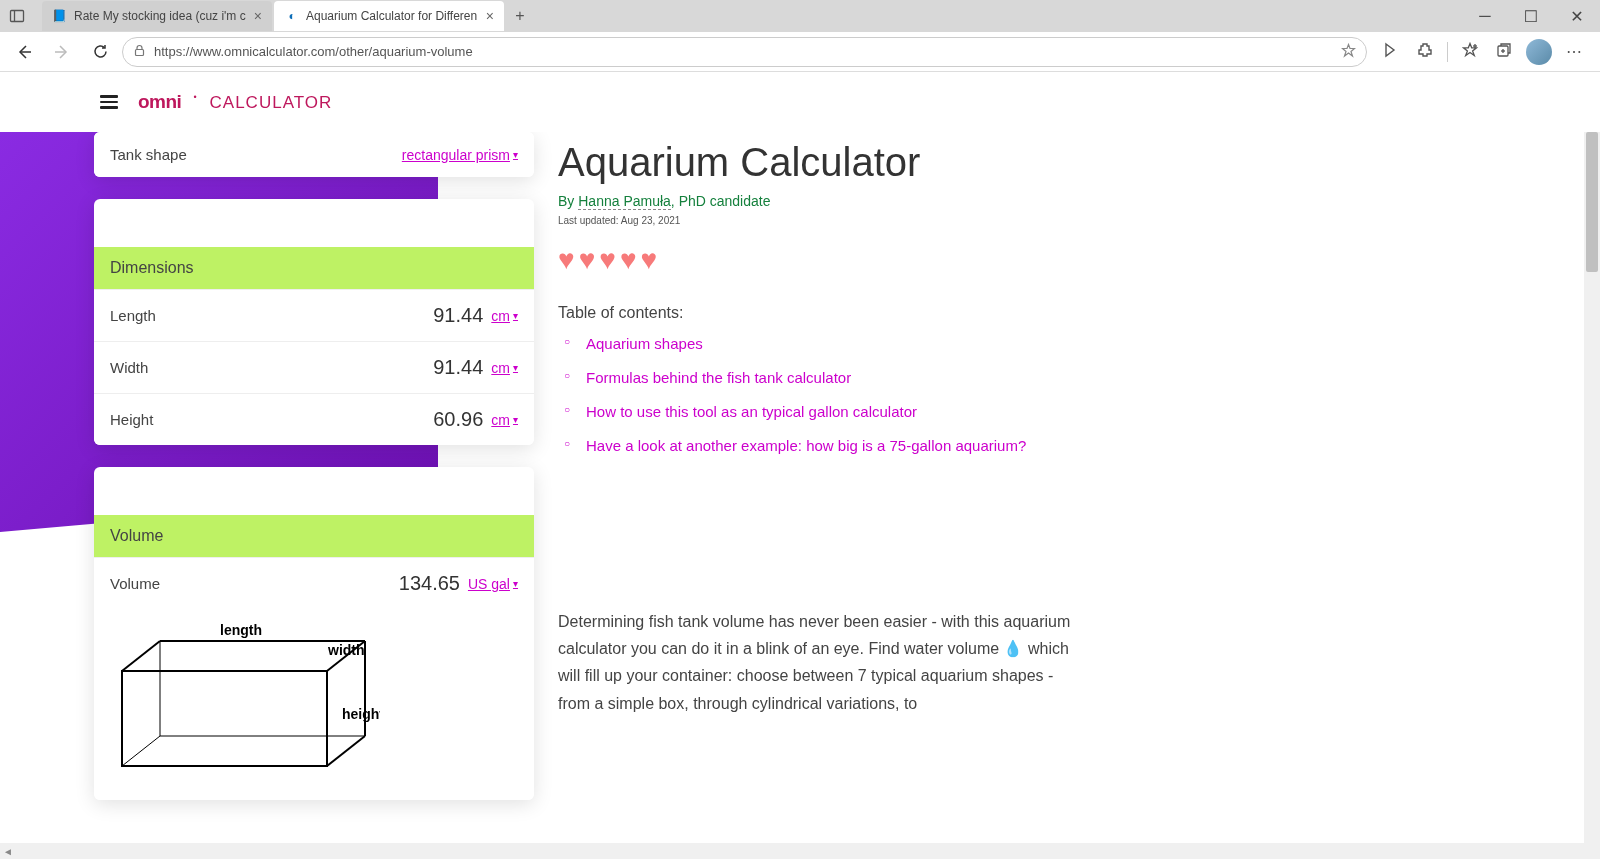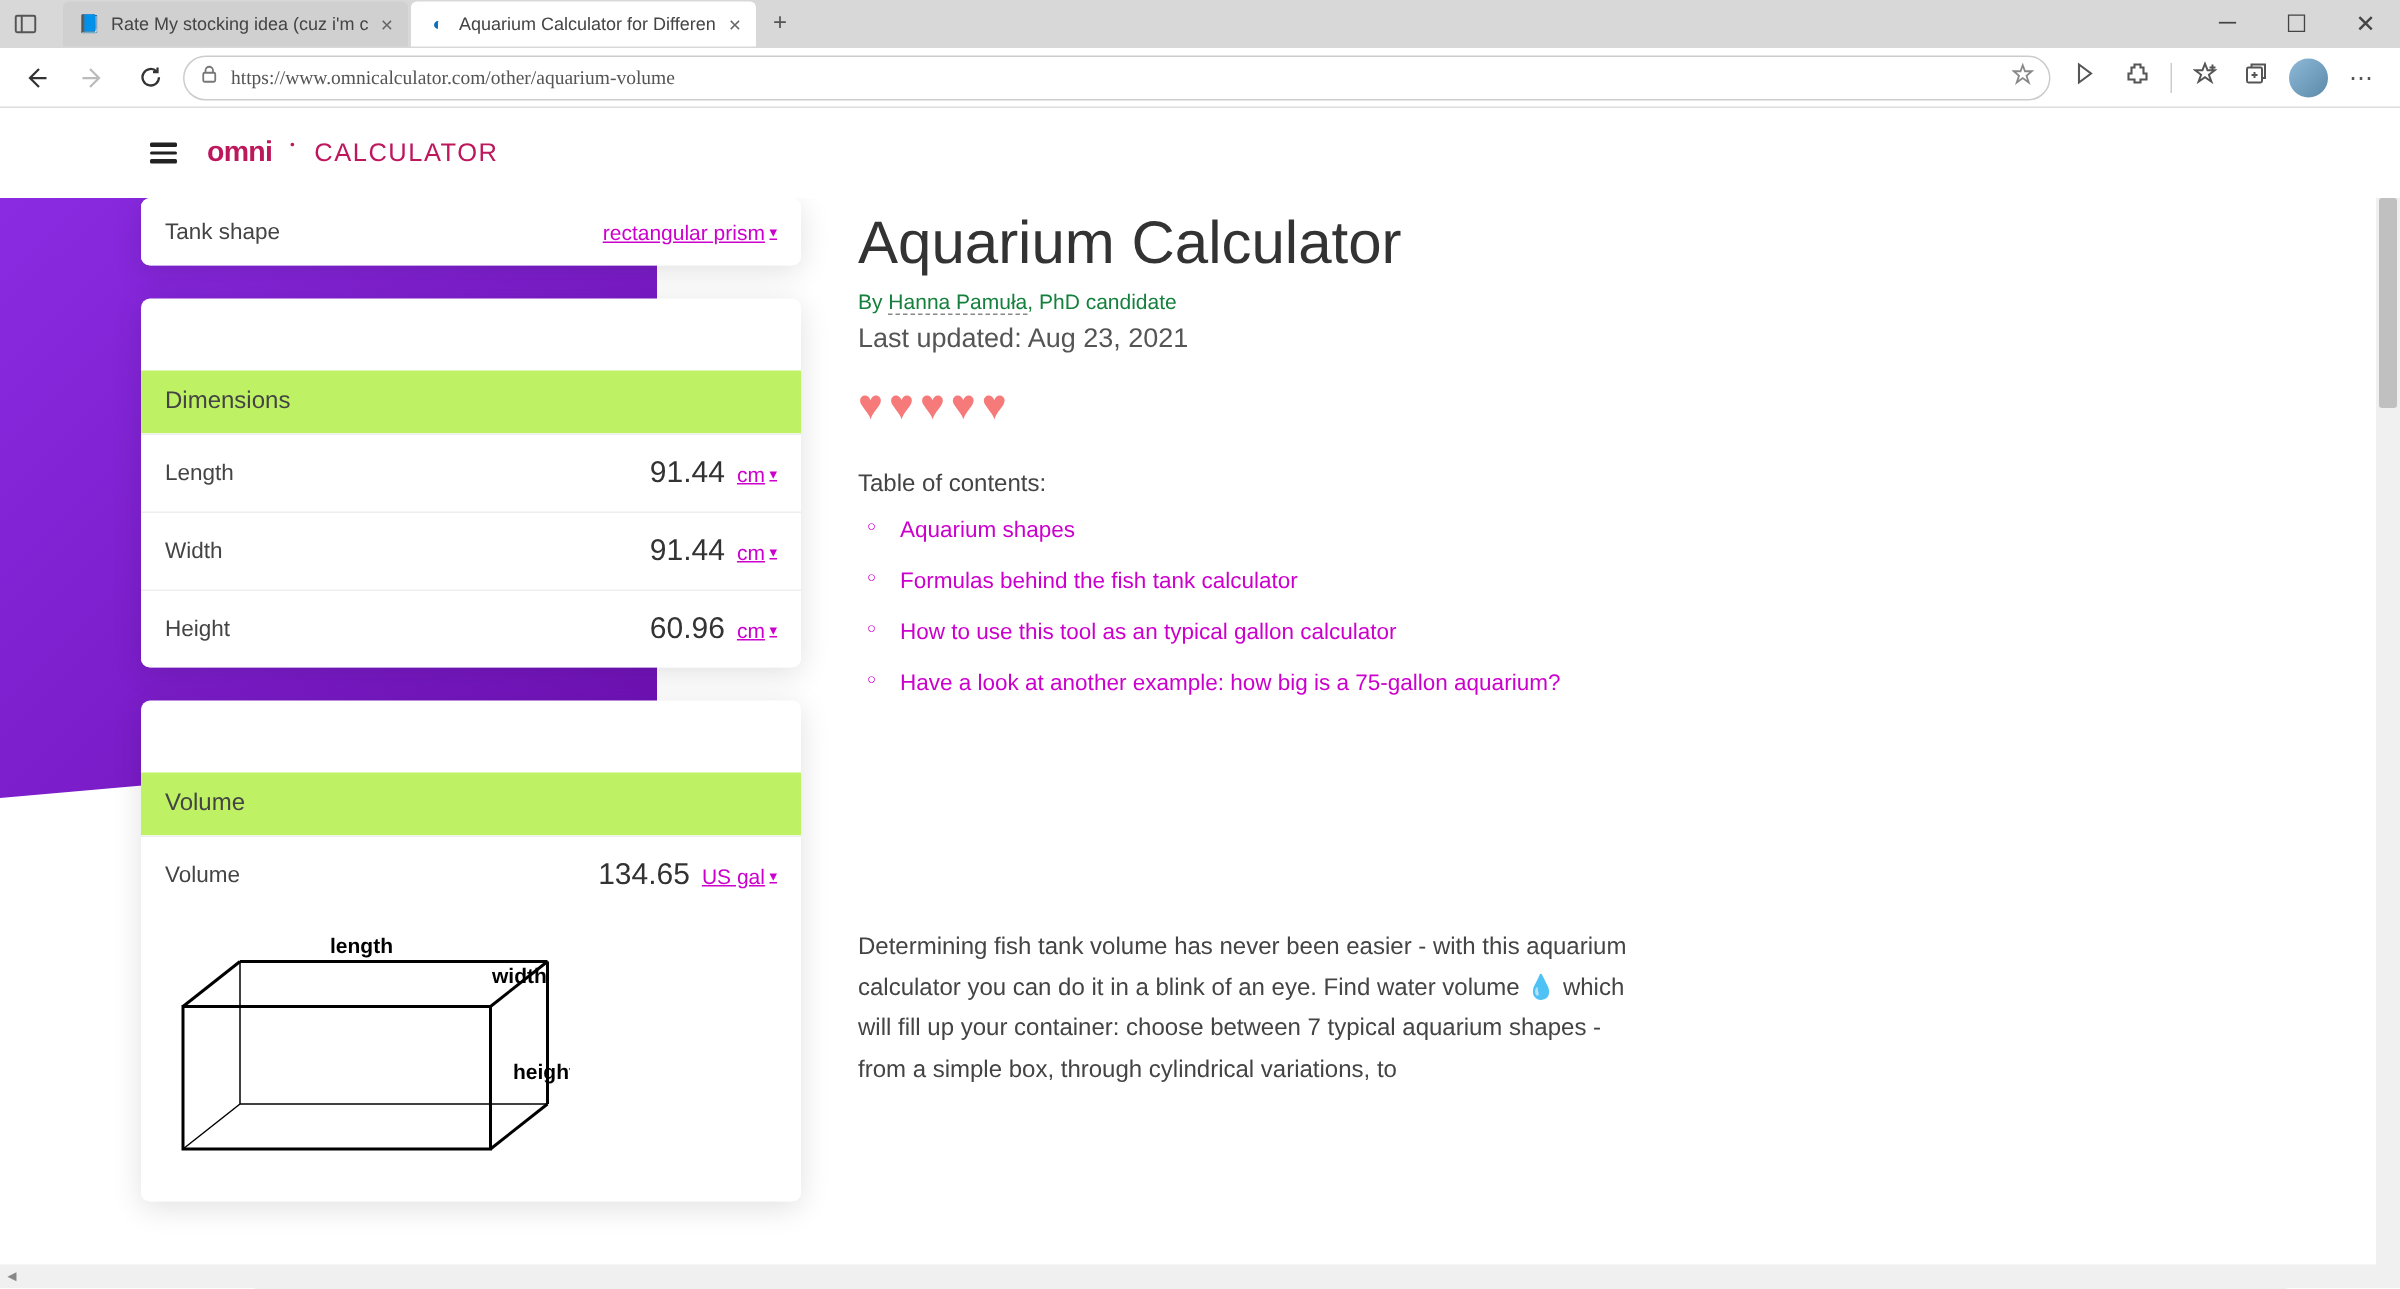--- a/index.html
+++ b/index.html
@@ -12,21 +12,21 @@
 .tabview-btn { width: 34px; height: 28px; display: flex; align-items: center; justify-content: center; color: #555; }
 .tab { display: flex; align-items: center; background: #d0d0d0; height: 30px; padding: 0 10px; min-width: 230px; max-width: 240px; border-radius: 4px 4px 0 0; margin-right: 2px; font-size: 12px; color: #444; gap: 6px; }
 .tab.active { background: #fff; }
 .tab .favicon { width: 16px; height: 16px; display: flex; align-items: center; justify-content: center; font-size: 12px; }
 .tab .title { flex: 1; white-space: nowrap; overflow: hidden; text-overflow: ellipsis; }
 .tab .close { color: #666; font-size: 14px; }
 .newtab { width: 28px; height: 28px; display: flex; align-items: center; justify-content: center; color: #555; font-size: 16px; }
 .window-controls { display: flex; }
 .window-controls div { width: 46px; height: 32px; display: flex; align-items: center; justify-content: center; color: #444; }
 
-.toolbar { height: 40px; display: flex; align-items: center; background: #fff; padding: 0 8px; border-bottom: 1px solid #ddd; gap: 6px; font-family: Liberation Serif, serif; }
+.toolbar { height: 40px; display: flex; align-items: center; background: #fff; padding: 0 8px; border-bottom: 1px solid #ddd; gap: 6px; }
 .nav-btn { width: 32px; height: 32px; display: flex; align-items: center; justify-content: center; color: #555; border-radius: 4px; }
 .nav-btn.disabled { color: #bbb; }
 .addr-bar { flex: 1; height: 30px; border: 1px solid #ccc; border-radius: 15px; display: flex; align-items: center; padding: 0 10px; gap: 8px; font-size: 13px; color: #555; }
 .addr-bar .lock { color: #777; }
 .toolbar-right { display: flex; align-items: center; gap: 10px; padding: 0 6px; }
 .toolbar-right .icon { color: #555; width: 24px; text-align: center; }
 .avatar { width: 26px; height: 26px; border-radius: 50%; background: linear-gradient(135deg, #8fb9d8, #5a8aa8); }
 .vsep { width: 1px; height: 20px; background: #ccc; }
 
 
@@ -41,21 +41,21 @@
 .hdr-link { color: #cc00cc; text-decoration: underline; font-size: 15px; font-weight: 600; }
 .share-via { color: #555; font-size: 14px; }
 .social { width: 26px; height: 26px; border: 2px solid #cc00cc; border-radius: 50%; display: flex; align-items: center; justify-content: center; color: #cc00cc; font-size: 11px; font-weight: bold; font-family: serif; }
 .site-search { width: 130px; height: 30px; border: 2px solid #cc00cc; border-radius: 15px; display: flex; align-items: center; justify-content: flex-end; padding-right: 10px; }
 .site-search svg { stroke: #cc00cc; }
 
 .content-area { flex: 1; position: relative; overflow: hidden; }
 .purple-bg { position: absolute; top: 0; left: 0; width: 438px; height: 510px; background: linear-gradient(135deg, #8a2be2, #6a0dad); z-index: 0; }
 .purple-bg::after { content: ''; position: absolute; bottom: -30px; left: 0; right: -60px; height: 140px; background: #fff; transform: skewY(-5deg); transform-origin: bottom left; }
 
-.main-row { position: relative; z-index: 2; display: flex; padding-left: 94px; height: 100%; gap: 38px; }
+.main-row { position: relative; z-index: 2; display: flex; padding-left: 94px; height: 100%; gap: 24px; }
 
 
 .calc-col { width: 440px; display: flex; flex-direction: column; }
 .card { background: #fff; border-radius: 6px; box-shadow: 0 4px 20px rgba(0,0,0,0.12); margin-bottom: 22px; overflow: hidden; }
 .card-header { background: #bef264; padding: 12px 16px; font-size: 16px; color: #444; margin-top: 48px; }
 .card-row { display: flex; align-items: center; justify-content: space-between; padding: 14px 16px; border-top: 1px solid #eee; background: #fff; }
 .card-row:first-child { border-top: none; }
 .card-row .label { font-size: 15px; color: #444; }
 .card-row .value-group { display: flex; align-items: center; gap: 8px; }
 .card-row .value { font-size: 20px; color: #333; text-align: right; min-width: 70px; }
@@ -65,21 +65,21 @@
 
 .action-row { display: flex; align-items: center; gap: 12px; margin-top: 4px; }
 .pill-btn { border: 1px solid #ccc; background: #fff; border-radius: 16px; padding: 7px 14px; font-size: 13px; color: #555; display: flex; align-items: center; justify-content: center; }
 .pill-btn.icon-only { width: 36px; height: 32px; padding: 0; }
 
 
 .article-col { flex: 1; padding-top: 8px; max-width: 520px; }
 .article-col h1 { font-size: 40px; color: #333; font-weight: 500; margin-bottom: 8px; }
 .byline { font-size: 14px; color: #15803d; margin-bottom: 6px; }
 .byline .author { border-bottom: 1px dashed #888; }
-.updated { font-size: 18px; color: #555; margin-bottom: 18px; }
+.updated { font-size: 10px; color: #555; margin-bottom: 18px; }
 .hearts { display: flex; gap: 4px; margin-bottom: 28px; }
 .heart { color: #f77a7a; font-size: 28px; }
 .toc-title { font-size: 16px; color: #444; margin-bottom: 10px; }
 .toc { list-style: none; padding-left: 28px; margin-bottom: 150px; }
 .toc li { position: relative; margin-bottom: 10px; line-height: 1.5; }
 .toc li::before { content: '○'; position: absolute; left: -22px; top: 2px; color: #cc00cc; font-size: 10px; }
 .toc a { color: #cc00cc; font-size: 15px; }
 .body-text { font-size: 16px; color: #444; line-height: 1.7; }
 
 .vscroll { position: absolute; right: 0; top: 0; width: 16px; height: 100%; background: #f0f0f0; z-index: 10; }

